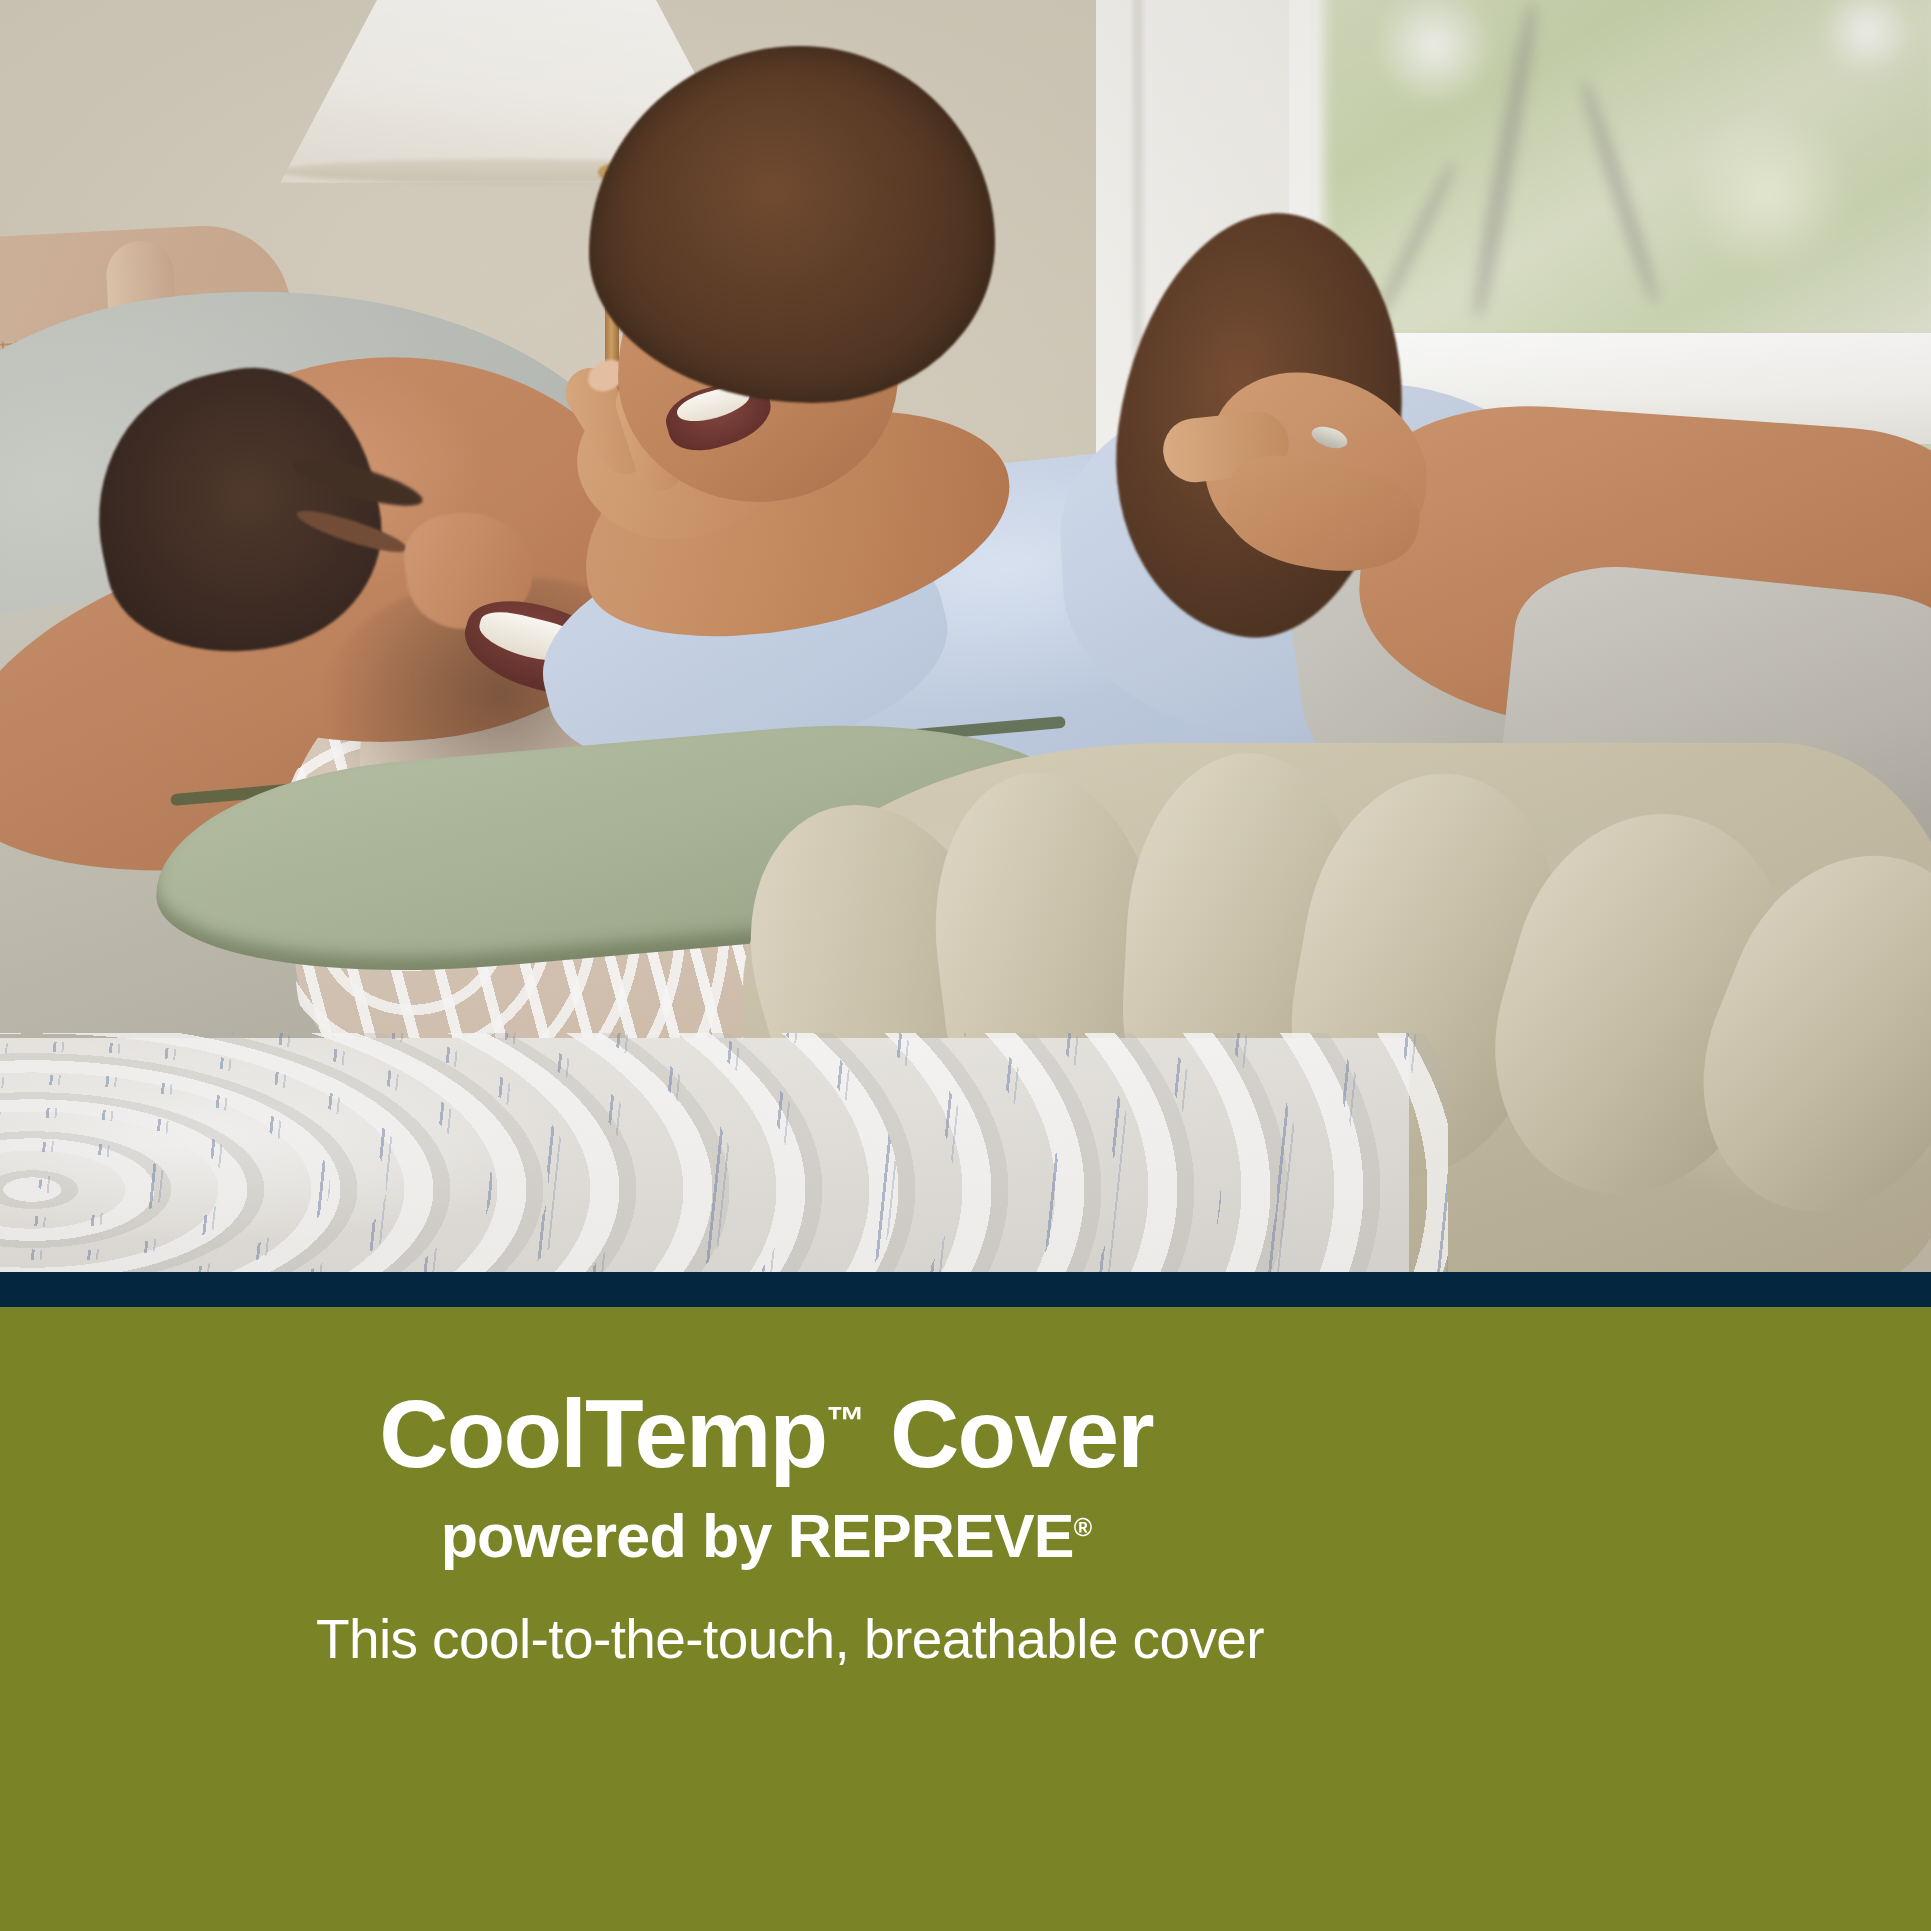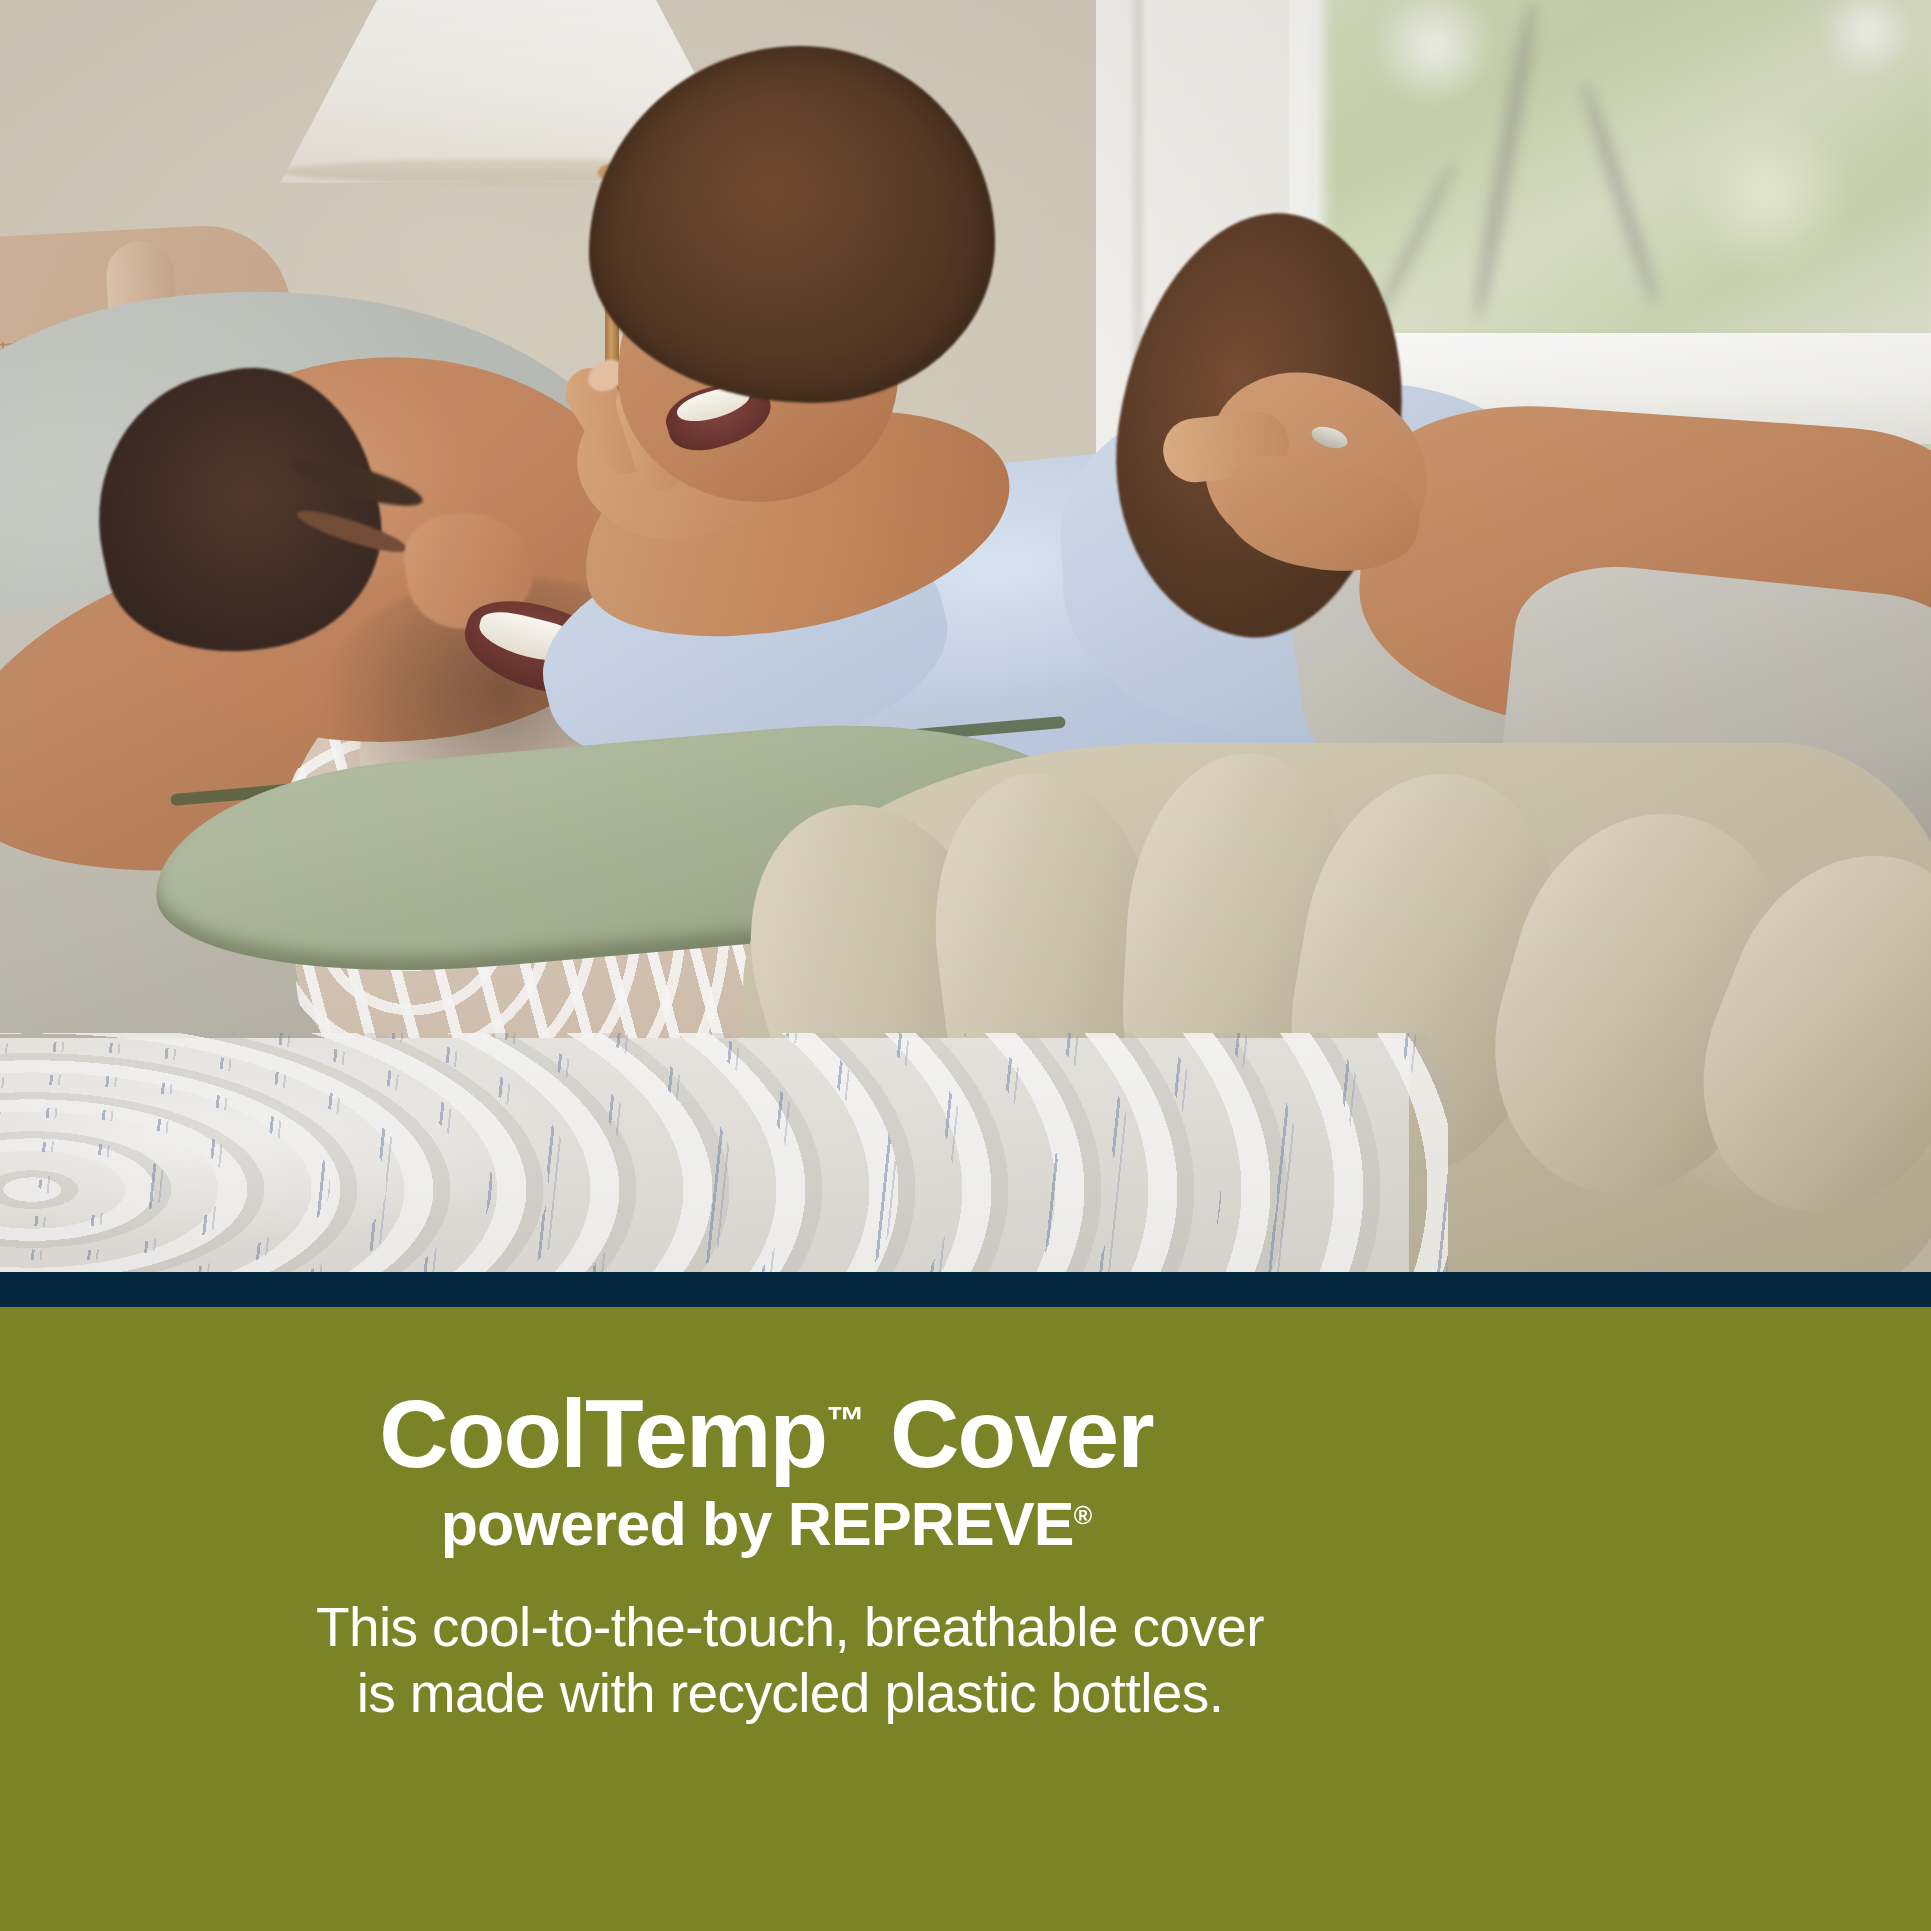--- a/index.html
+++ b/index.html
@@ -264,21 +264,21 @@
   .green-band{ position:absolute; left:0; top:1307px; width:1931px; height:624px; }
 
   
   .copy { position:absolute; left:0; top:1307px; width:1532px; height:624px;
           display:flex; flex-direction:column; align-items:center;
           padding-top:79px; color:#ffffff; text-align:center; }
   .h1 { font-size:96px; font-weight:700; line-height:1.0; letter-spacing:-1.9px;
         white-space:nowrap; }
   .h1 .tm { font-size:39px; vertical-align:super; font-weight:700; letter-spacing:0; }
   .h2 { font-size:61px; font-weight:700; line-height:1.0; letter-spacing:-0.8px;
-        margin-top:12px; white-space:nowrap; }
+        margin-top:24px; white-space:nowrap; }
   .h2 .reg { font-size:25px; vertical-align:super; font-weight:700; }
   .body { font-size:55px; font-weight:400; line-height:1.20; letter-spacing:-0.6px;
           margin-top:39px;margin-left:48px; }
   .body div { white-space:nowrap; }
 </style>
 </head>
 <body>
 
 <div id="ad">
 
@@ -378,18 +378,17 @@
     <div class="h1">
       <span>CoolTemp</span><span class="tm">™</span>&nbsp;<span>Cover</span>
     </div>
 
     <div class="h2">
       <span>powered by </span><span>REPREVE</span><span class="reg">®</span>
     </div>
 
     <div class="body">
       <div>This cool-to-the-touch, breathable cover</div>
-      <div>is made with recycled plastic bottles.</div>
     </div>
 
   </div>
 </div>
 
 
 </body></html>

